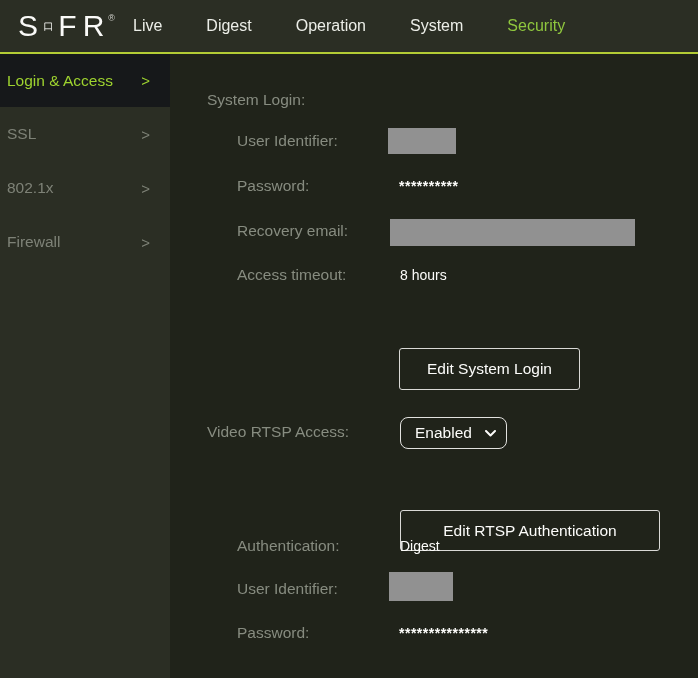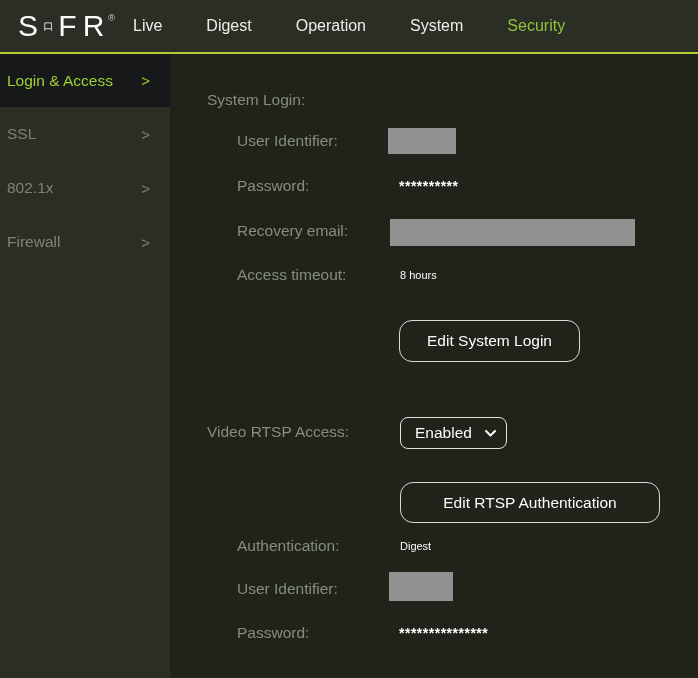--- a/index.html
+++ b/index.html
@@ -39,29 +39,30 @@
     padding:0 20px 0 7px; font-size:15.5px; color:#7e8277; cursor:pointer;
   }
   .side-item.selected {
     height:53px; background:#16181a; color:#9ed32f;
   }
   .side-chev { font-size:15px; }
 
   
   #main { position:absolute; top:54px; left:170px; right:0; bottom:0; background:#20231a; }
   .lbl { position:absolute; font-size:15.5px; color:#878c80; line-height:18px; white-space:nowrap; }
-  .val { position:absolute; font-size:11px; color:#fcfcfa; line-height:18px; white-space:nowrap; }
+  .val { position:absolute; font-size:14px; color:#fcfcfa; line-height:18px; white-space:nowrap; }
   .stars { position:absolute; font-size:14px; font-weight:700; letter-spacing:0.5px; color:#fcfcfa; line-height:18px; }
   .redact { position:absolute; background:#919191; }
   .btn {
     position:absolute; background:transparent;
-    border:1px solid #d9d9d6; border-radius:13px;
+    border:1px solid #d9d9d6; border-radius:3px;
     color:#fcfcfa; font-size:15.5px; font-family:inherit;
     display:flex; align-items:center; justify-content:center;
     cursor:pointer;
+    margin-top:28px;
   }
   .select {
     position:absolute; border:1px solid #e2e2df; border-radius:8px;
     background:transparent; display:flex; align-items:center; justify-content:space-between;
     padding:0 10px 0 14px; cursor:pointer;
   }
   .select .sel-text { font-size:15.5px; color:#fcfcfa; }
 </style>
 </head>
 <body>

